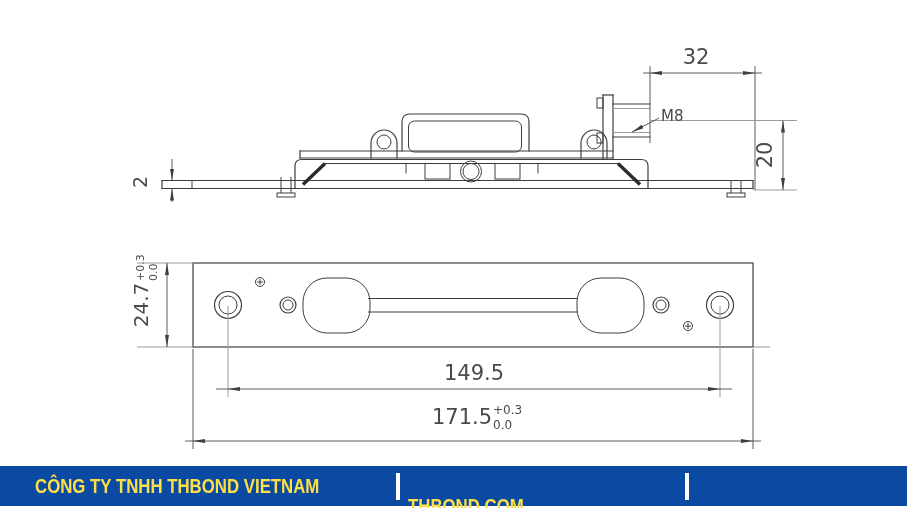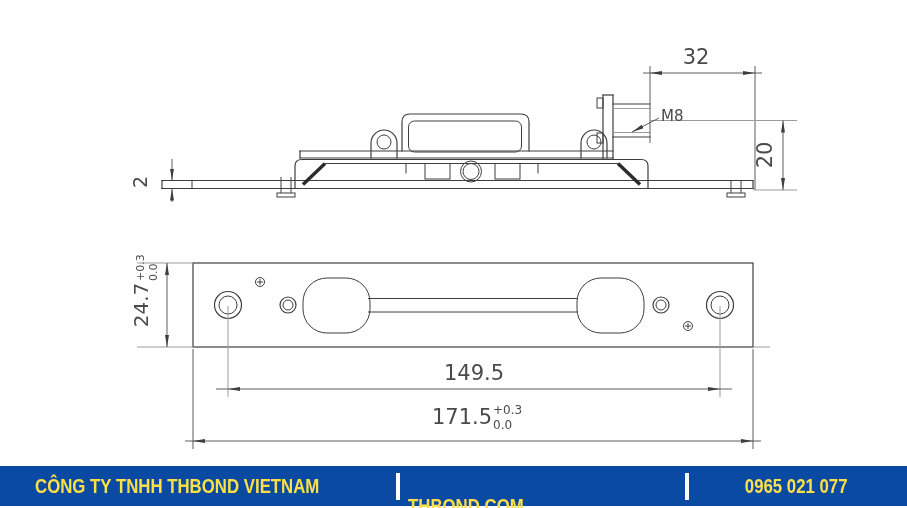--- a/index.html
+++ b/index.html
@@ -214,16 +214,13 @@
 
 <div class="footer">
   <div class="fseg seg-company">
     <span>CÔNG TY TNHH THBOND VIETNAM</span>
   </div>
   <div class="fsep sep1"></div>
   <div class="fseg seg-web">
     <span>THBOND.COM</span>
   </div>
   <div class="fsep sep2"></div>
-  <div class="fseg seg-phone">
-    <span>0965 021 077</span>
-  </div>
 </div>
 
 </body></html>

